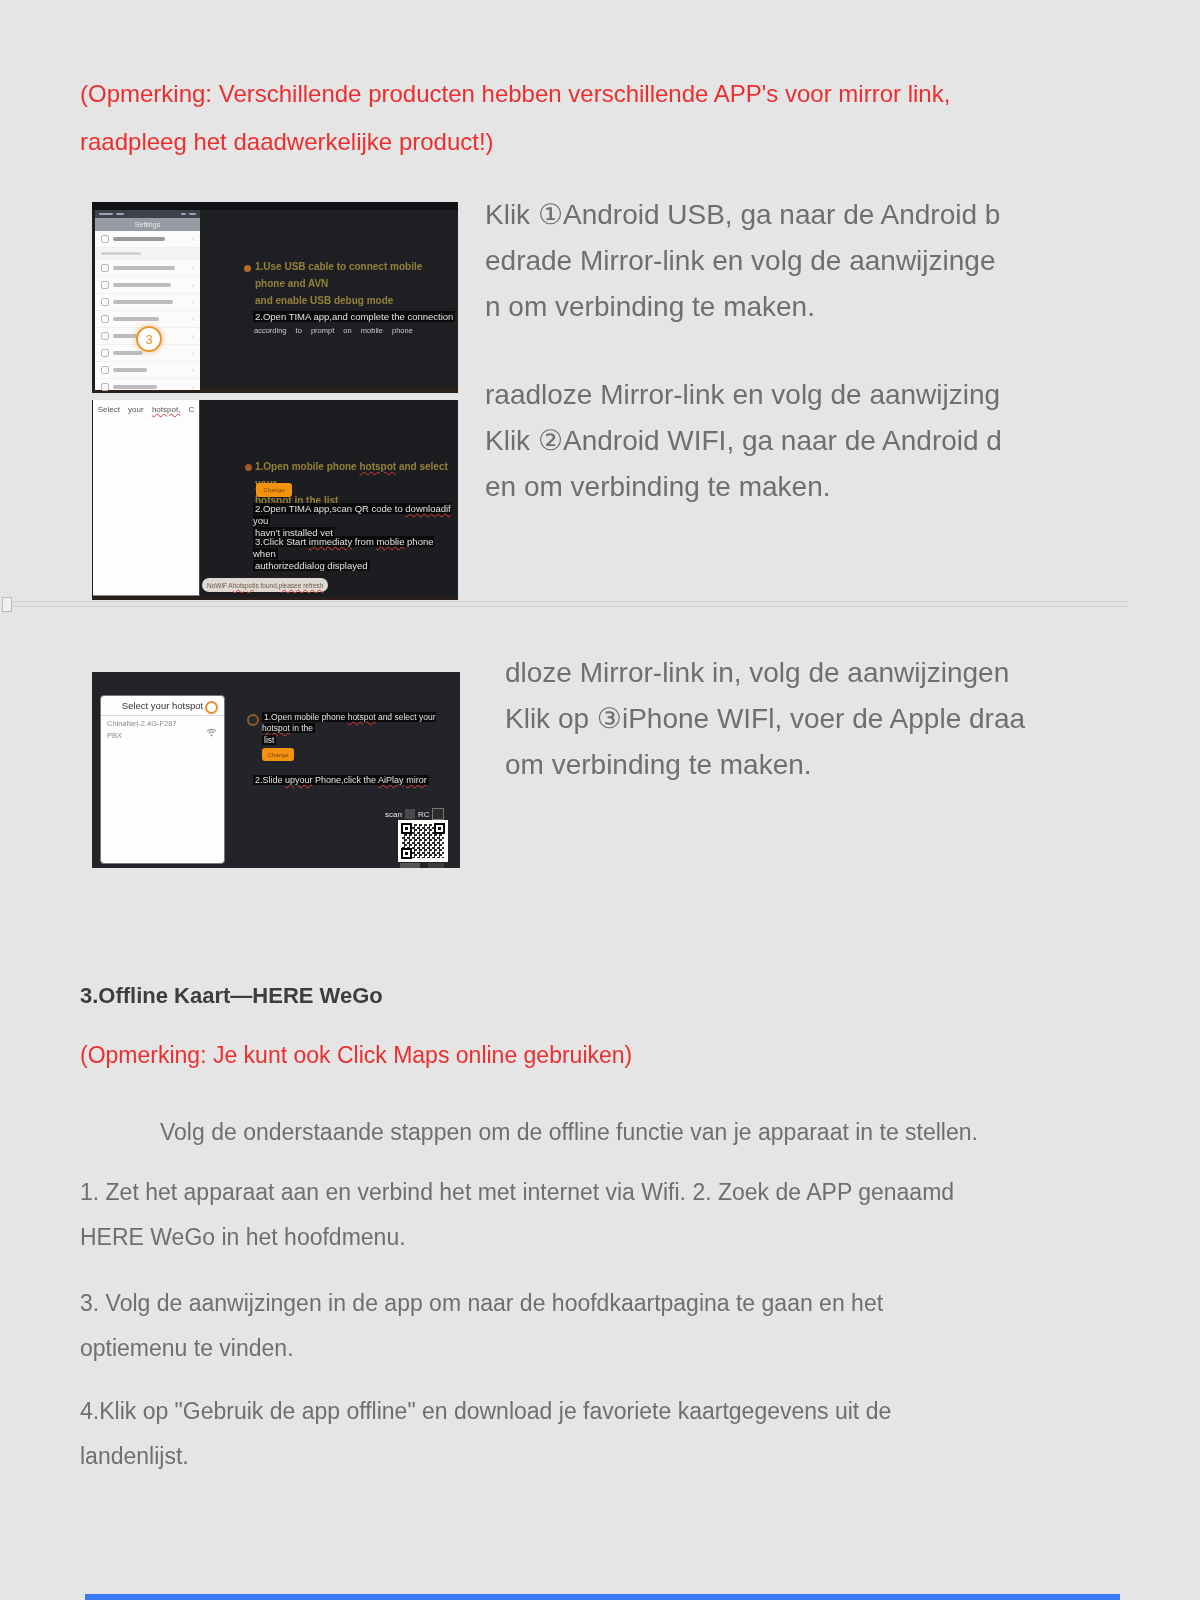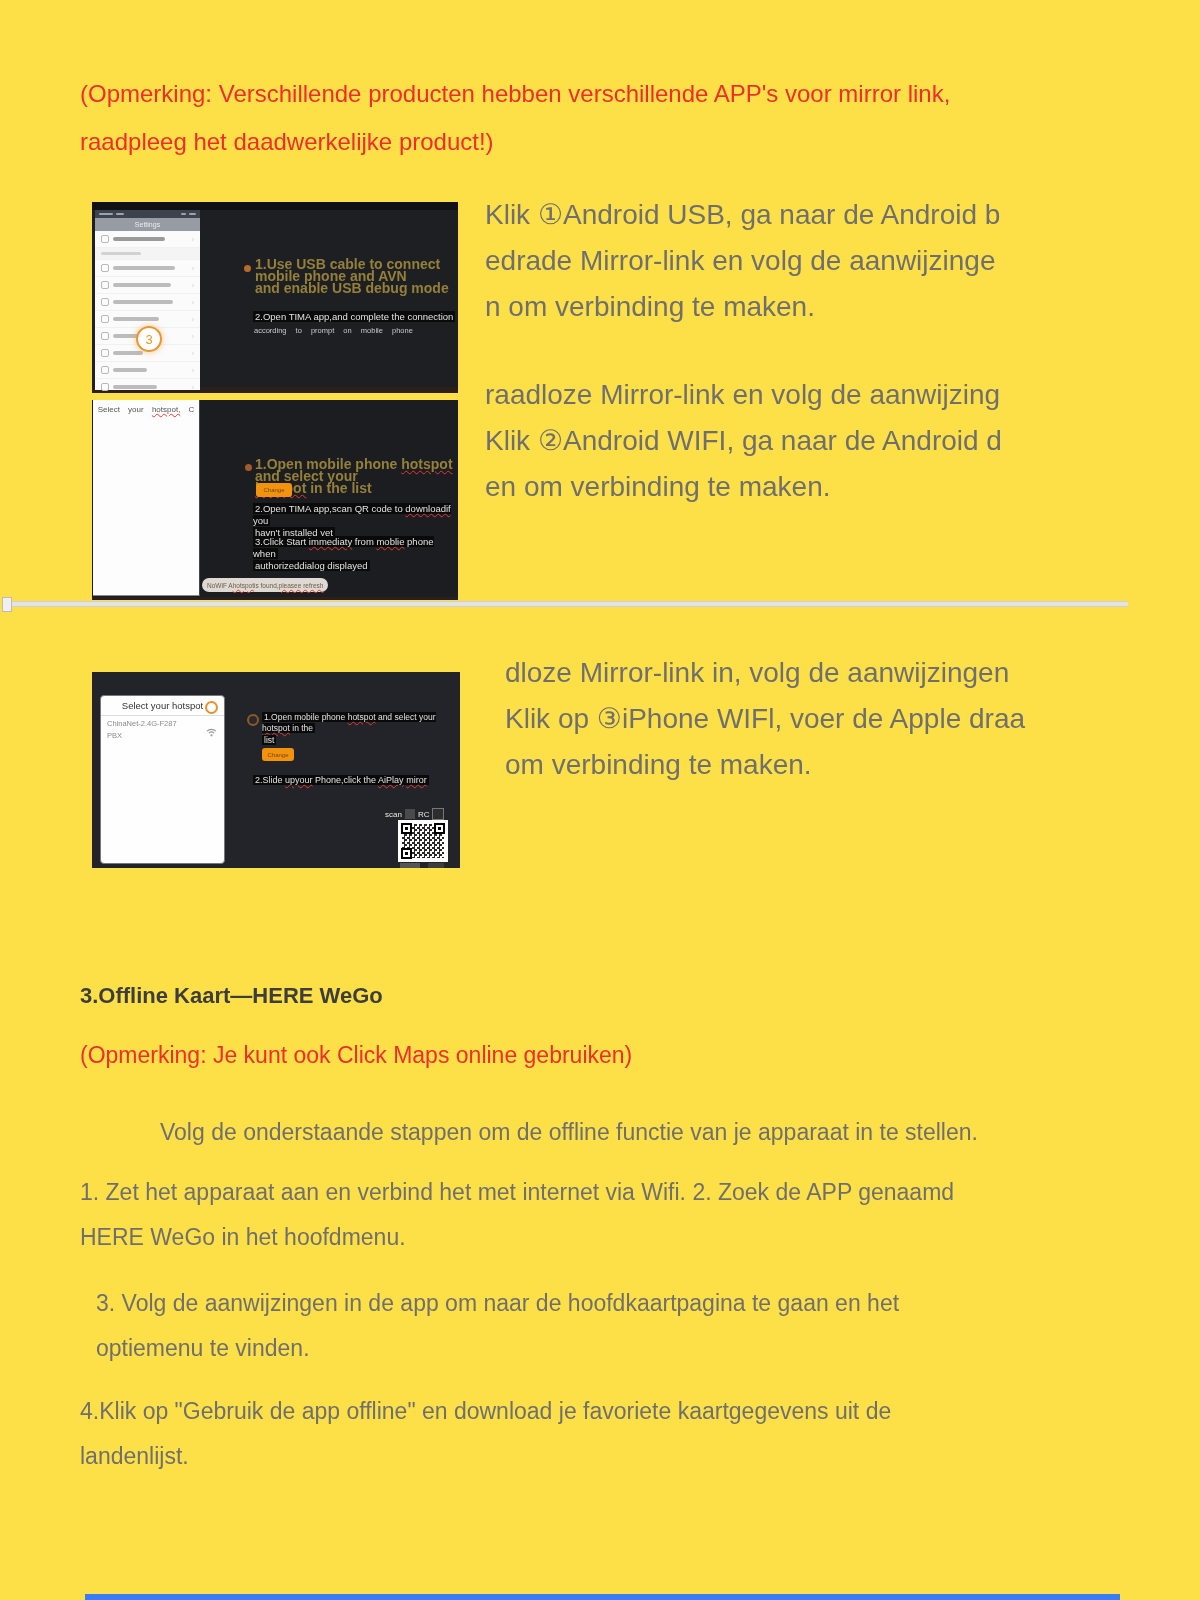--- a/index.html
+++ b/index.html
@@ -1,16 +1,16 @@
 <!DOCTYPE html>
 <html><head>
 <meta charset="utf-8">
 <style>
   html,body{margin:0;padding:0;background:#fff;}
-  .page{position:relative;width:1200px;height:1600px;background:#fde047;overflow:hidden;
+  .page{position:relative;width:1200px;height:1600px;background:#e5e5e5;overflow:hidden;
         font-family:"Liberation Sans","DejaVu Sans",sans-serif;}
   .abs{position:absolute;}
 
   
   .note{color:#ee2e2e;font-size:24px;line-height:48px;}
   .col{font-size:28px;line-height:46px;color:#6f6f6f;}
   .h3{font-size:22px;font-weight:bold;color:#3d3d3d;}
   .para{font-size:23px;line-height:45px;color:#6f6f6f;}
 
   
@@ -30,21 +30,21 @@
   .srow .ic{width:6px;height:6px;border:1px solid #b8b8b8;border-radius:2px;flex:none;}
   .srow .bar{height:4px;background:#bcbcbc;border-radius:2px;}
   .srow .chev{margin-left:auto;color:#cfcfcf;font-size:7px;line-height:1;}
   .srow.sec{height:11px;background:#f4f4f4;}
   .srow.sec .bar{height:3px;background:#d2d2d2;}
   .badge3{position:absolute;width:22px;height:22px;border:2px solid #e8962e;border-radius:50%;
           color:#e8962e;font-size:13px;display:flex;align-items:center;justify-content:center;
           background:rgba(255,255,255,.75);box-shadow:0 0 6px rgba(232,150,46,.55);}
 
   
-  .olive{color:#95803a;font-weight:bold;font-size:14px;line-height:12px;}
+  .olive{color:#95803a;font-weight:bold;font-size:10px;line-height:17px;}
   .wtxt{color:#e2e2e2;font-size:9.5px;line-height:12px;}
   .wsub{color:#c9c9c9;font-size:7.5px;word-spacing:7px;}
   .hl{background:#0a0a0a;padding:0 2px;}
   .dot{position:absolute;width:7px;height:7px;border-radius:50%;background:#b96a28;}
   .ring{position:absolute;width:8px;height:8px;border-radius:50%;border:2px solid #8a5a28;background:#2a2a2a;}
   .sq{text-decoration-line:underline;text-decoration-style:wavy;text-decoration-color:#e03a2f;
       text-decoration-thickness:1px;text-underline-offset:1px;}
   .btn-change{position:absolute;background:#f2930f;border-radius:3px;color:#7a4708;
               font-size:6px;display:flex;align-items:center;justify-content:center;}
 
@@ -265,21 +265,21 @@
 
   <div class="abs h3" style="left:80px;top:983px;">3.Offline Kaart—HERE WeGo</div>
   <div class="abs note" style="left:80px;top:1040px;font-size:23px;line-height:30px;">(Opmerking: Je kunt ook Click Maps online gebruiken)</div>
 
   <div class="abs para" style="left:160px;top:1110px;">Volg de onderstaande stappen om de offline functie van je apparaat in te stellen.</div>
 
   <div class="abs para" style="left:80px;top:1170px;">
     <div>1. Zet het apparaat aan en verbind het met internet via Wifi. 2. Zoek de APP genaamd</div>
     <div>HERE WeGo in het hoofdmenu.</div>
   </div>
-  <div class="abs para" style="left:96px;top:1281px;">
+  <div class="abs para" style="left:80px;top:1281px;">
     <div>3. Volg de aanwijzingen in de app om naar de hoofdkaartpagina te gaan en het</div>
     <div>optiemenu te vinden.</div>
   </div>
   <div class="abs para" style="left:80px;top:1389px;">
     <div>4.Klik op "Gebruik de app offline" en download je favoriete kaartgegevens uit de</div>
     <div>landenlijst.</div>
   </div>
 
   <div class="bluebar" style="left:85px;top:1594px;width:1035px;height:6px;"></div>
 

